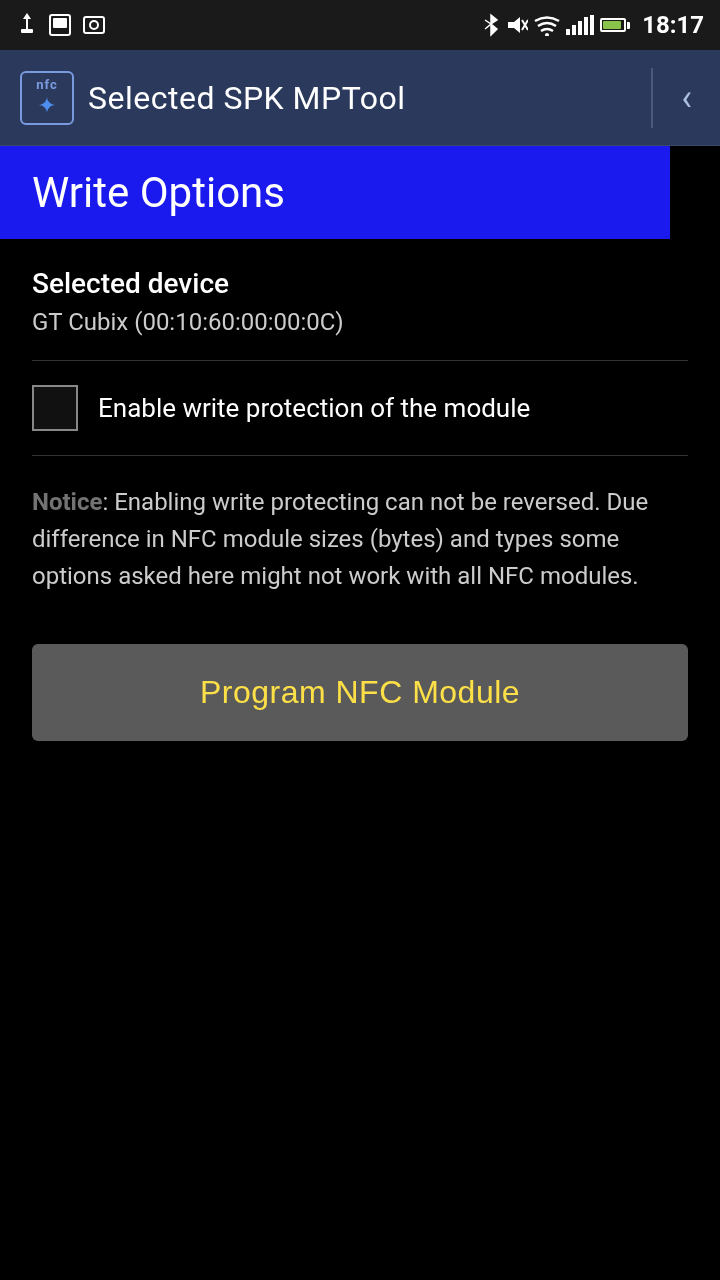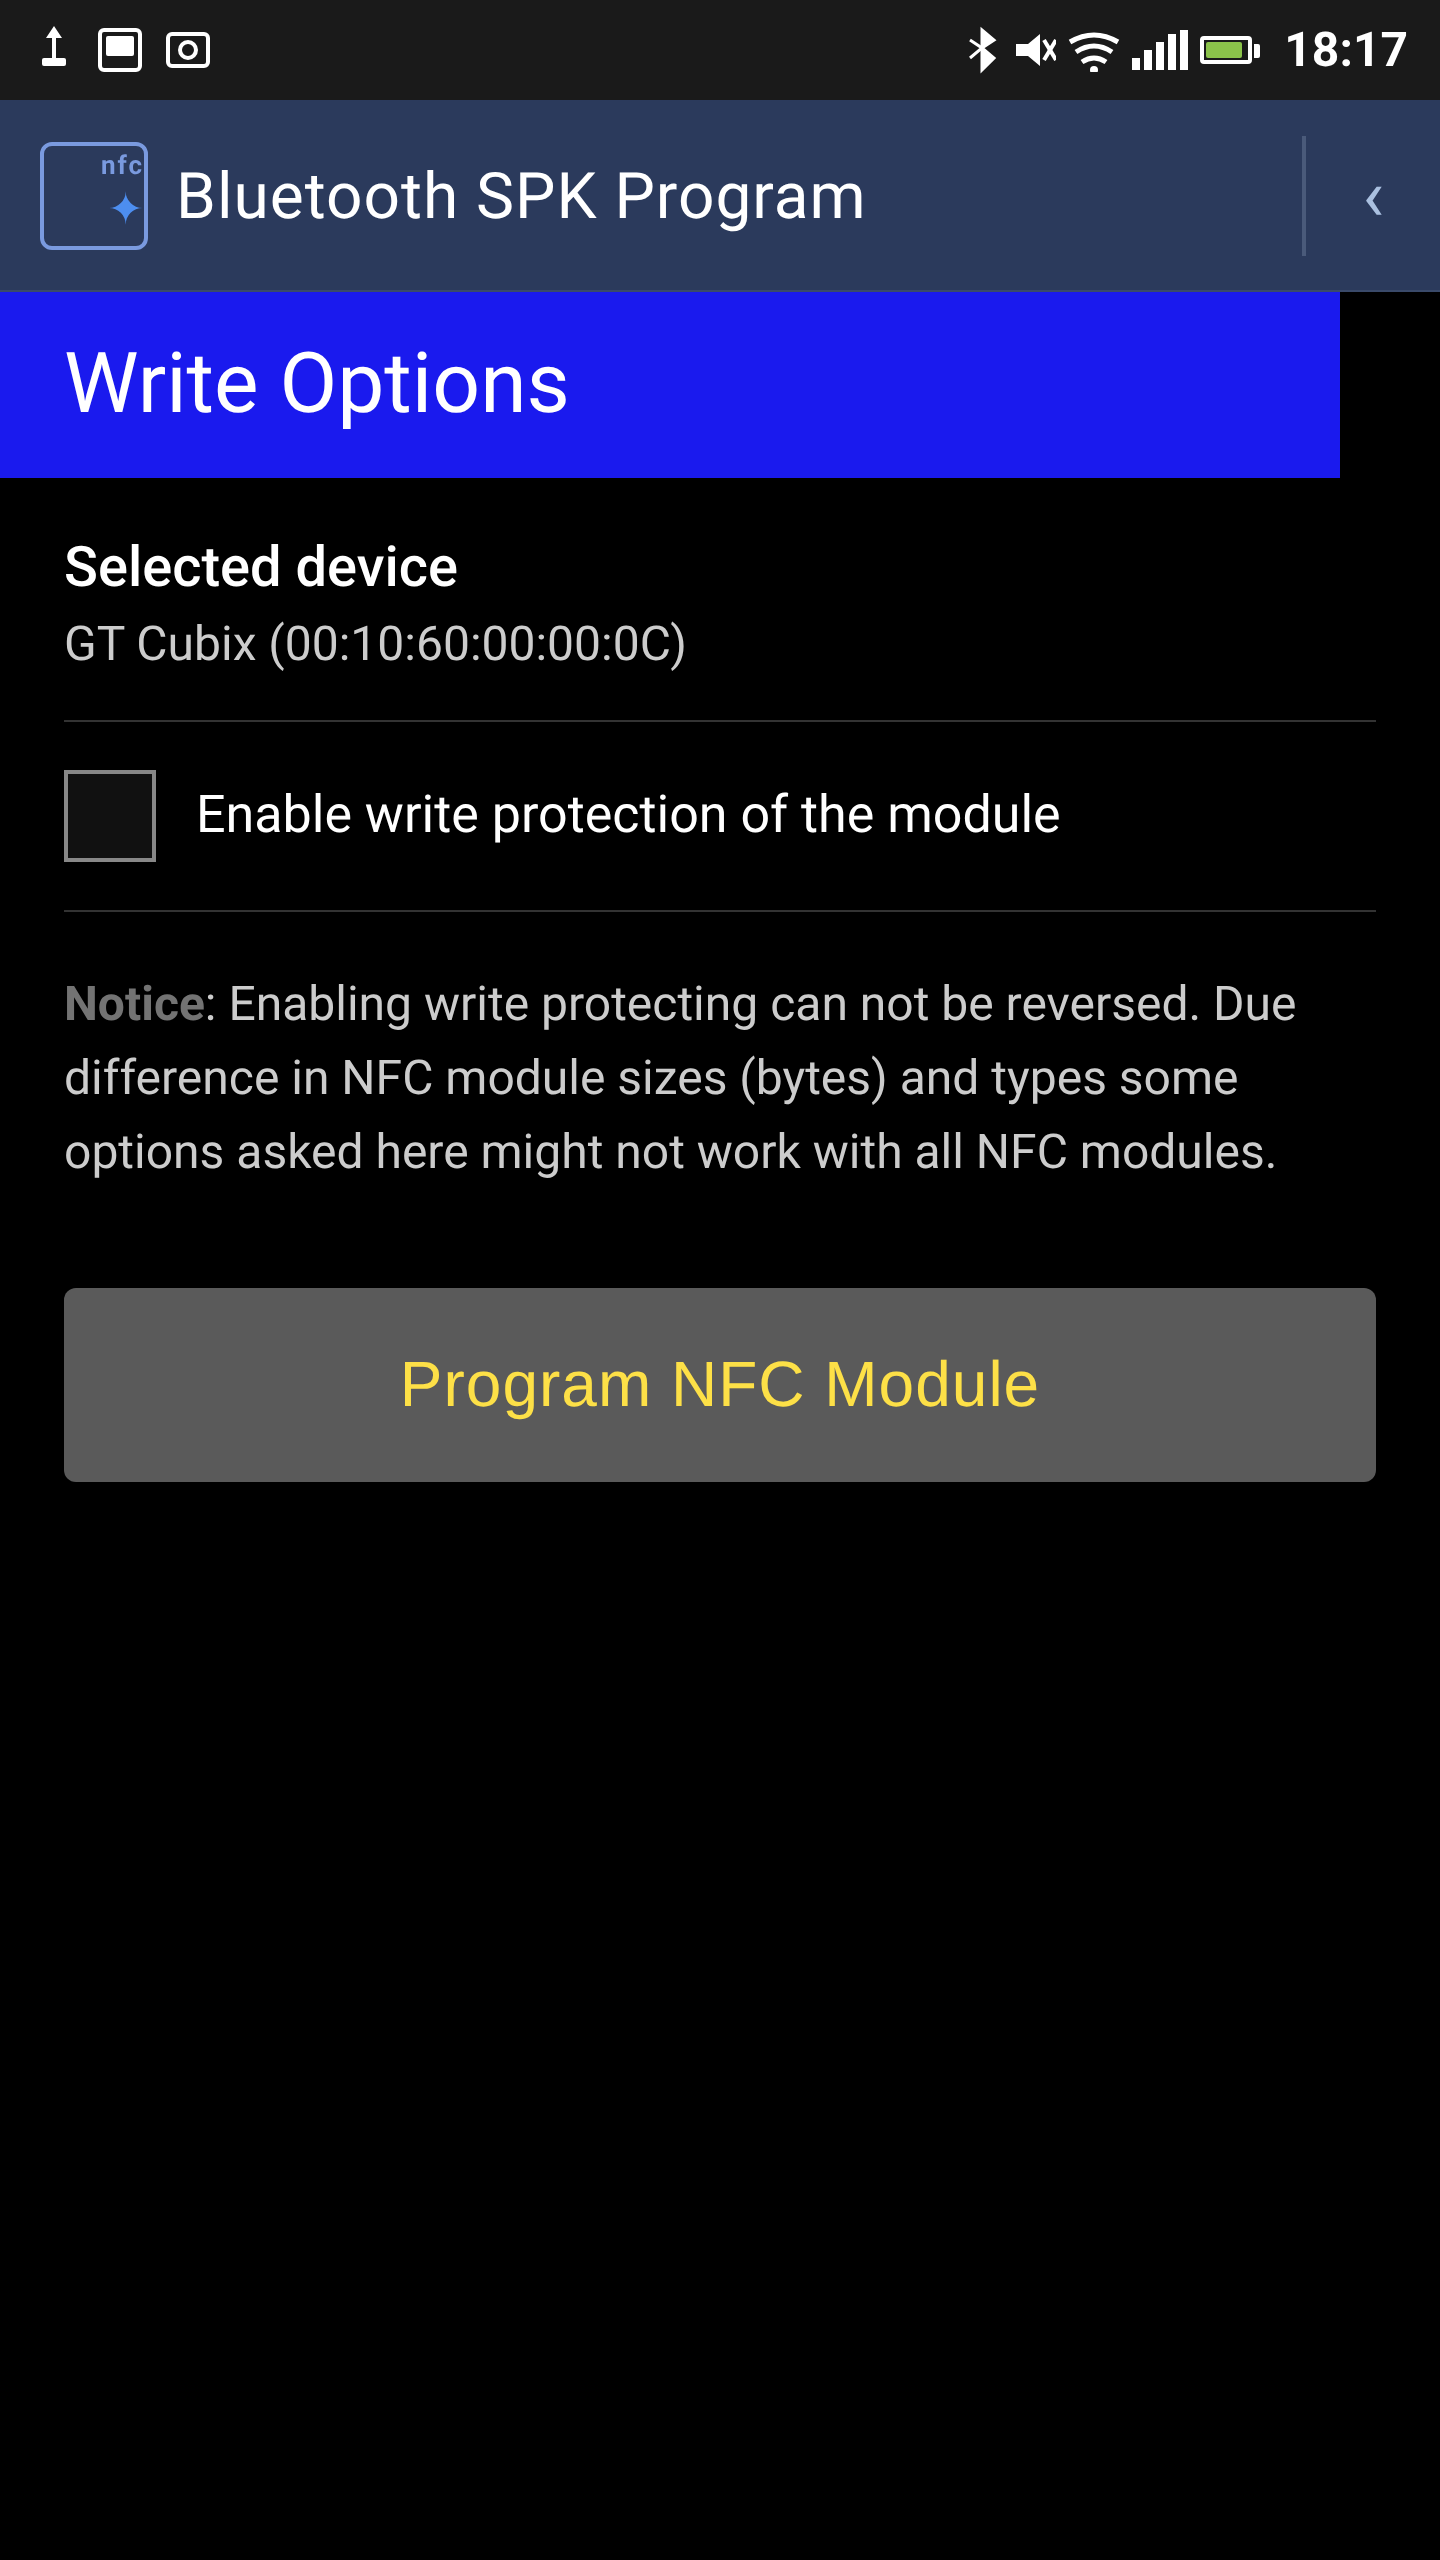--- a/index.html
+++ b/index.html
@@ -98,21 +98,21 @@
       gap: 14px;
       flex: 1;
     }
     .nfc-logo {
       width: 54px;
       height: 54px;
       border: 2px solid #7a9adf;
       border-radius: 6px;
       display: flex;
       flex-direction: column;
-      align-items: flex-end;
+      align-items: center;
       justify-content: center;
       position: relative;
     }
     .nfc-text {
       font-size: 13px;
       font-weight: bold;
       color: #7a9adf;
       letter-spacing: 1px;
       line-height: 1;
     }
@@ -280,21 +280,21 @@
     <span class="status-time">18:17</span>
   </div>
 </div>
 
 <div class="app-bar">
   <div class="app-bar-logo">
     <div class="nfc-logo">
       <span class="nfc-text">nfc</span>
       <span class="nfc-bt-icon">✦</span>
     </div>
-    <span class="app-title">Bluetooth SPK Program</span>
+    <span class="app-title">Selected SPK MPTool</span>
   </div>
   <div class="app-bar-divider"></div>
   <div class="back-button">‹</div>
 </div>
 
 <div class="section-header">
   <span class="section-title">Write Options</span>
 </div>
 
 <div class="content">

